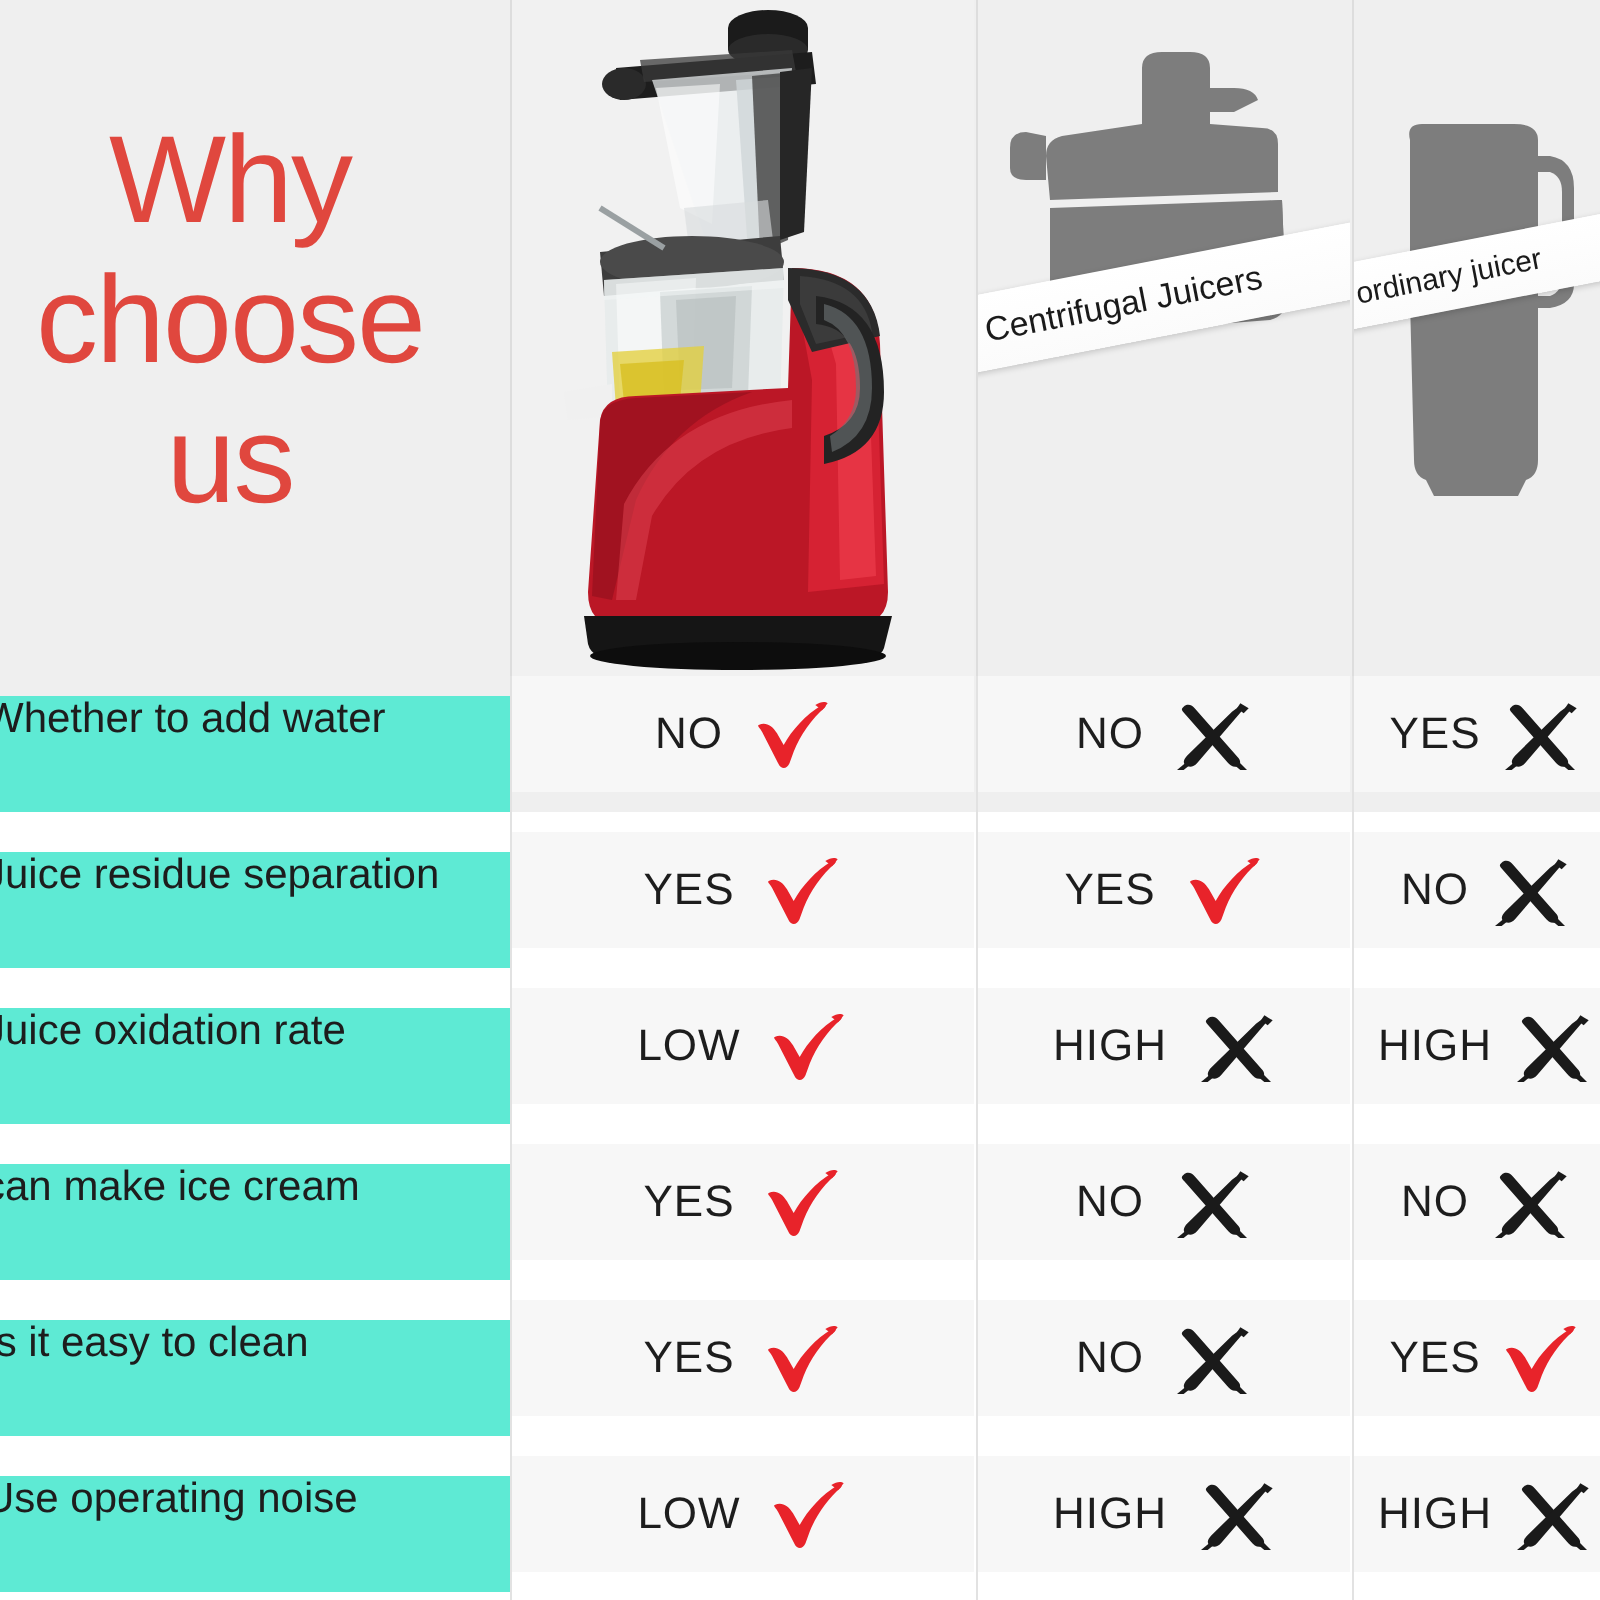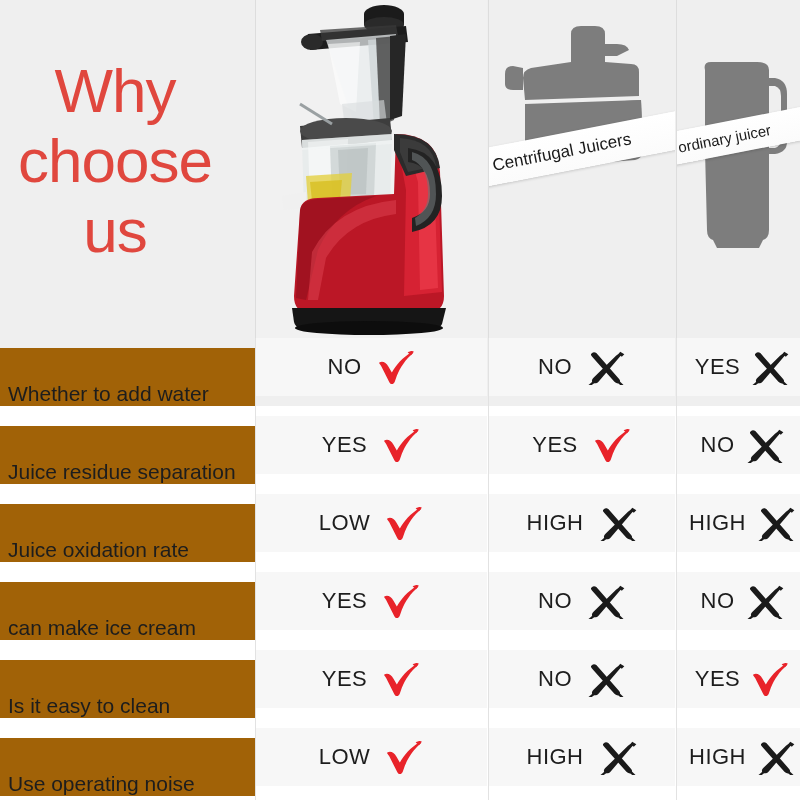--- a/index.html
+++ b/index.html
@@ -53,23 +53,23 @@
     transform:rotate(-11deg);
     font-size:15px;padding-left:12px;
   }
 
   
   .rows{position:absolute;left:0;top:338px;width:800px;}
   .row{position:relative;height:78px;}
 
   .band-label{
     position:absolute;left:0;top:10px;width:255px;height:58px;
-    background:#a16207;
-    display:flex;align-items:flex-end;
-    box-sizing:border-box;padding-left:16px;
+    background:#5eead4;
+    display:flex;align-items:flex-start;
+    box-sizing:border-box;padding-left:0px;
   }
   .band-label .txt{
     font-size:21px;color:#1d1d1d;white-space:nowrap;
     margin-left:-8px;
   }
 
   .cell{
     position:absolute;top:0;height:58px;
     background:#f7f7f7;
     display:flex;align-items:center;justify-content:center;

